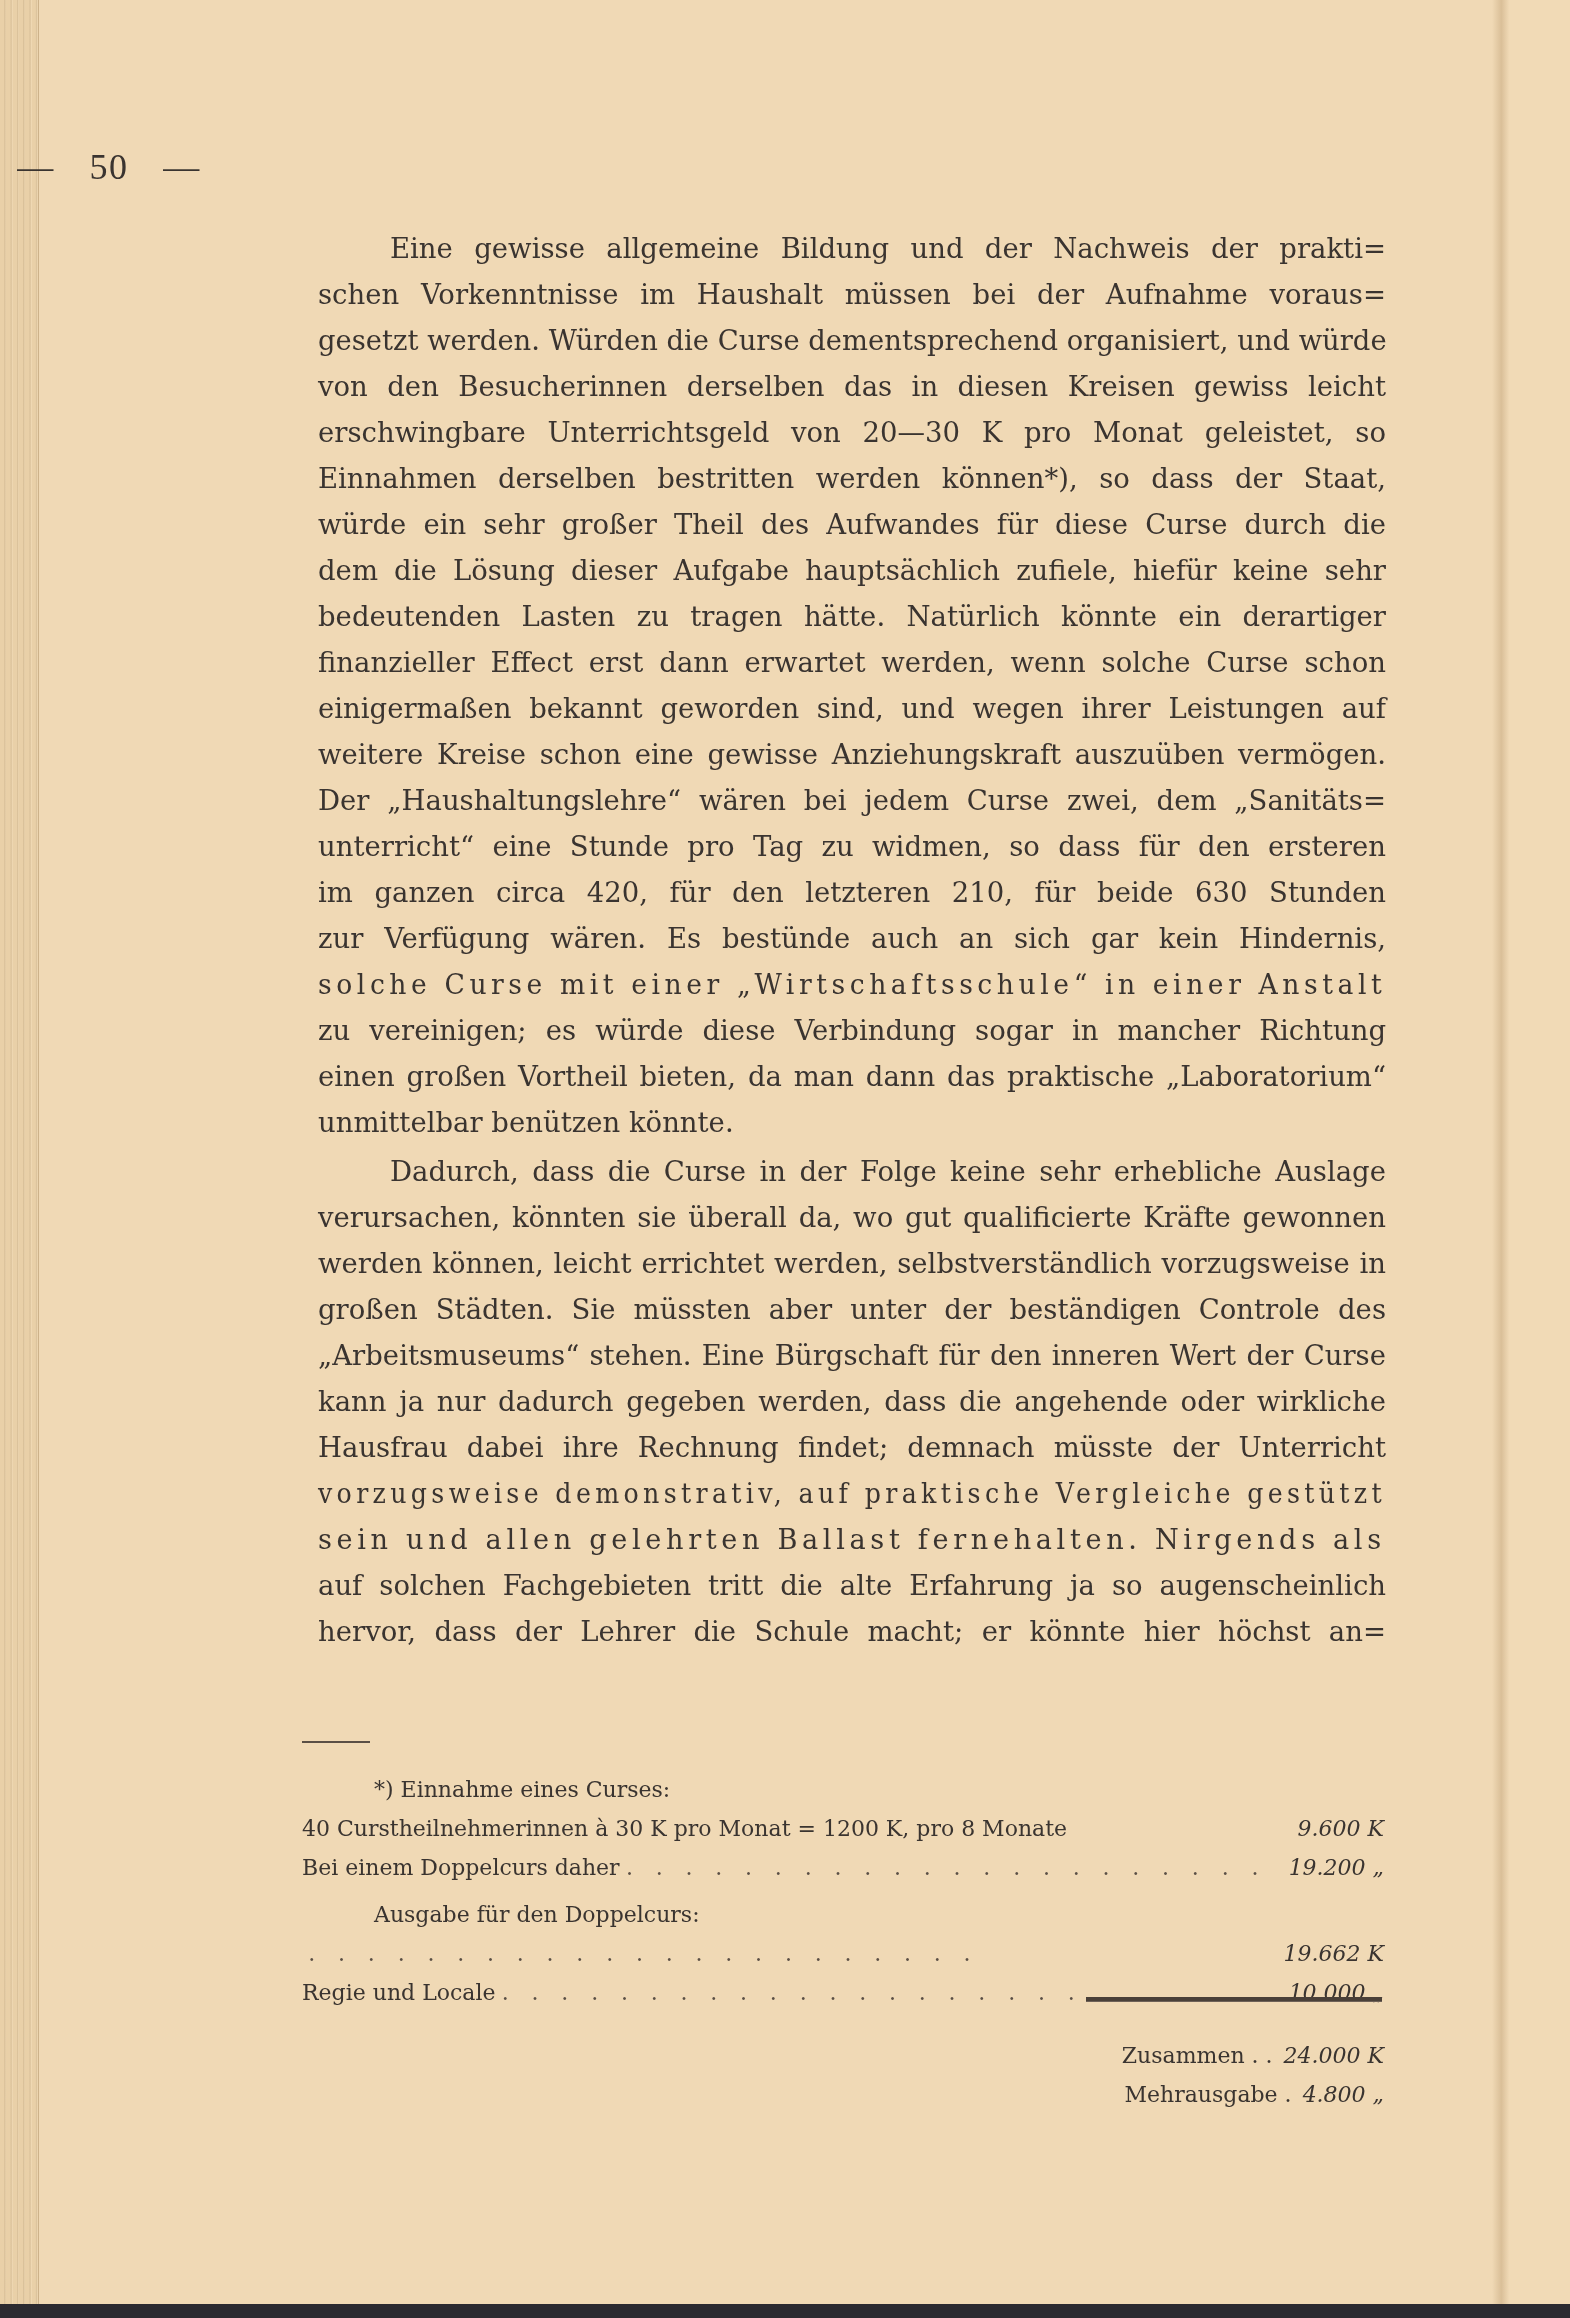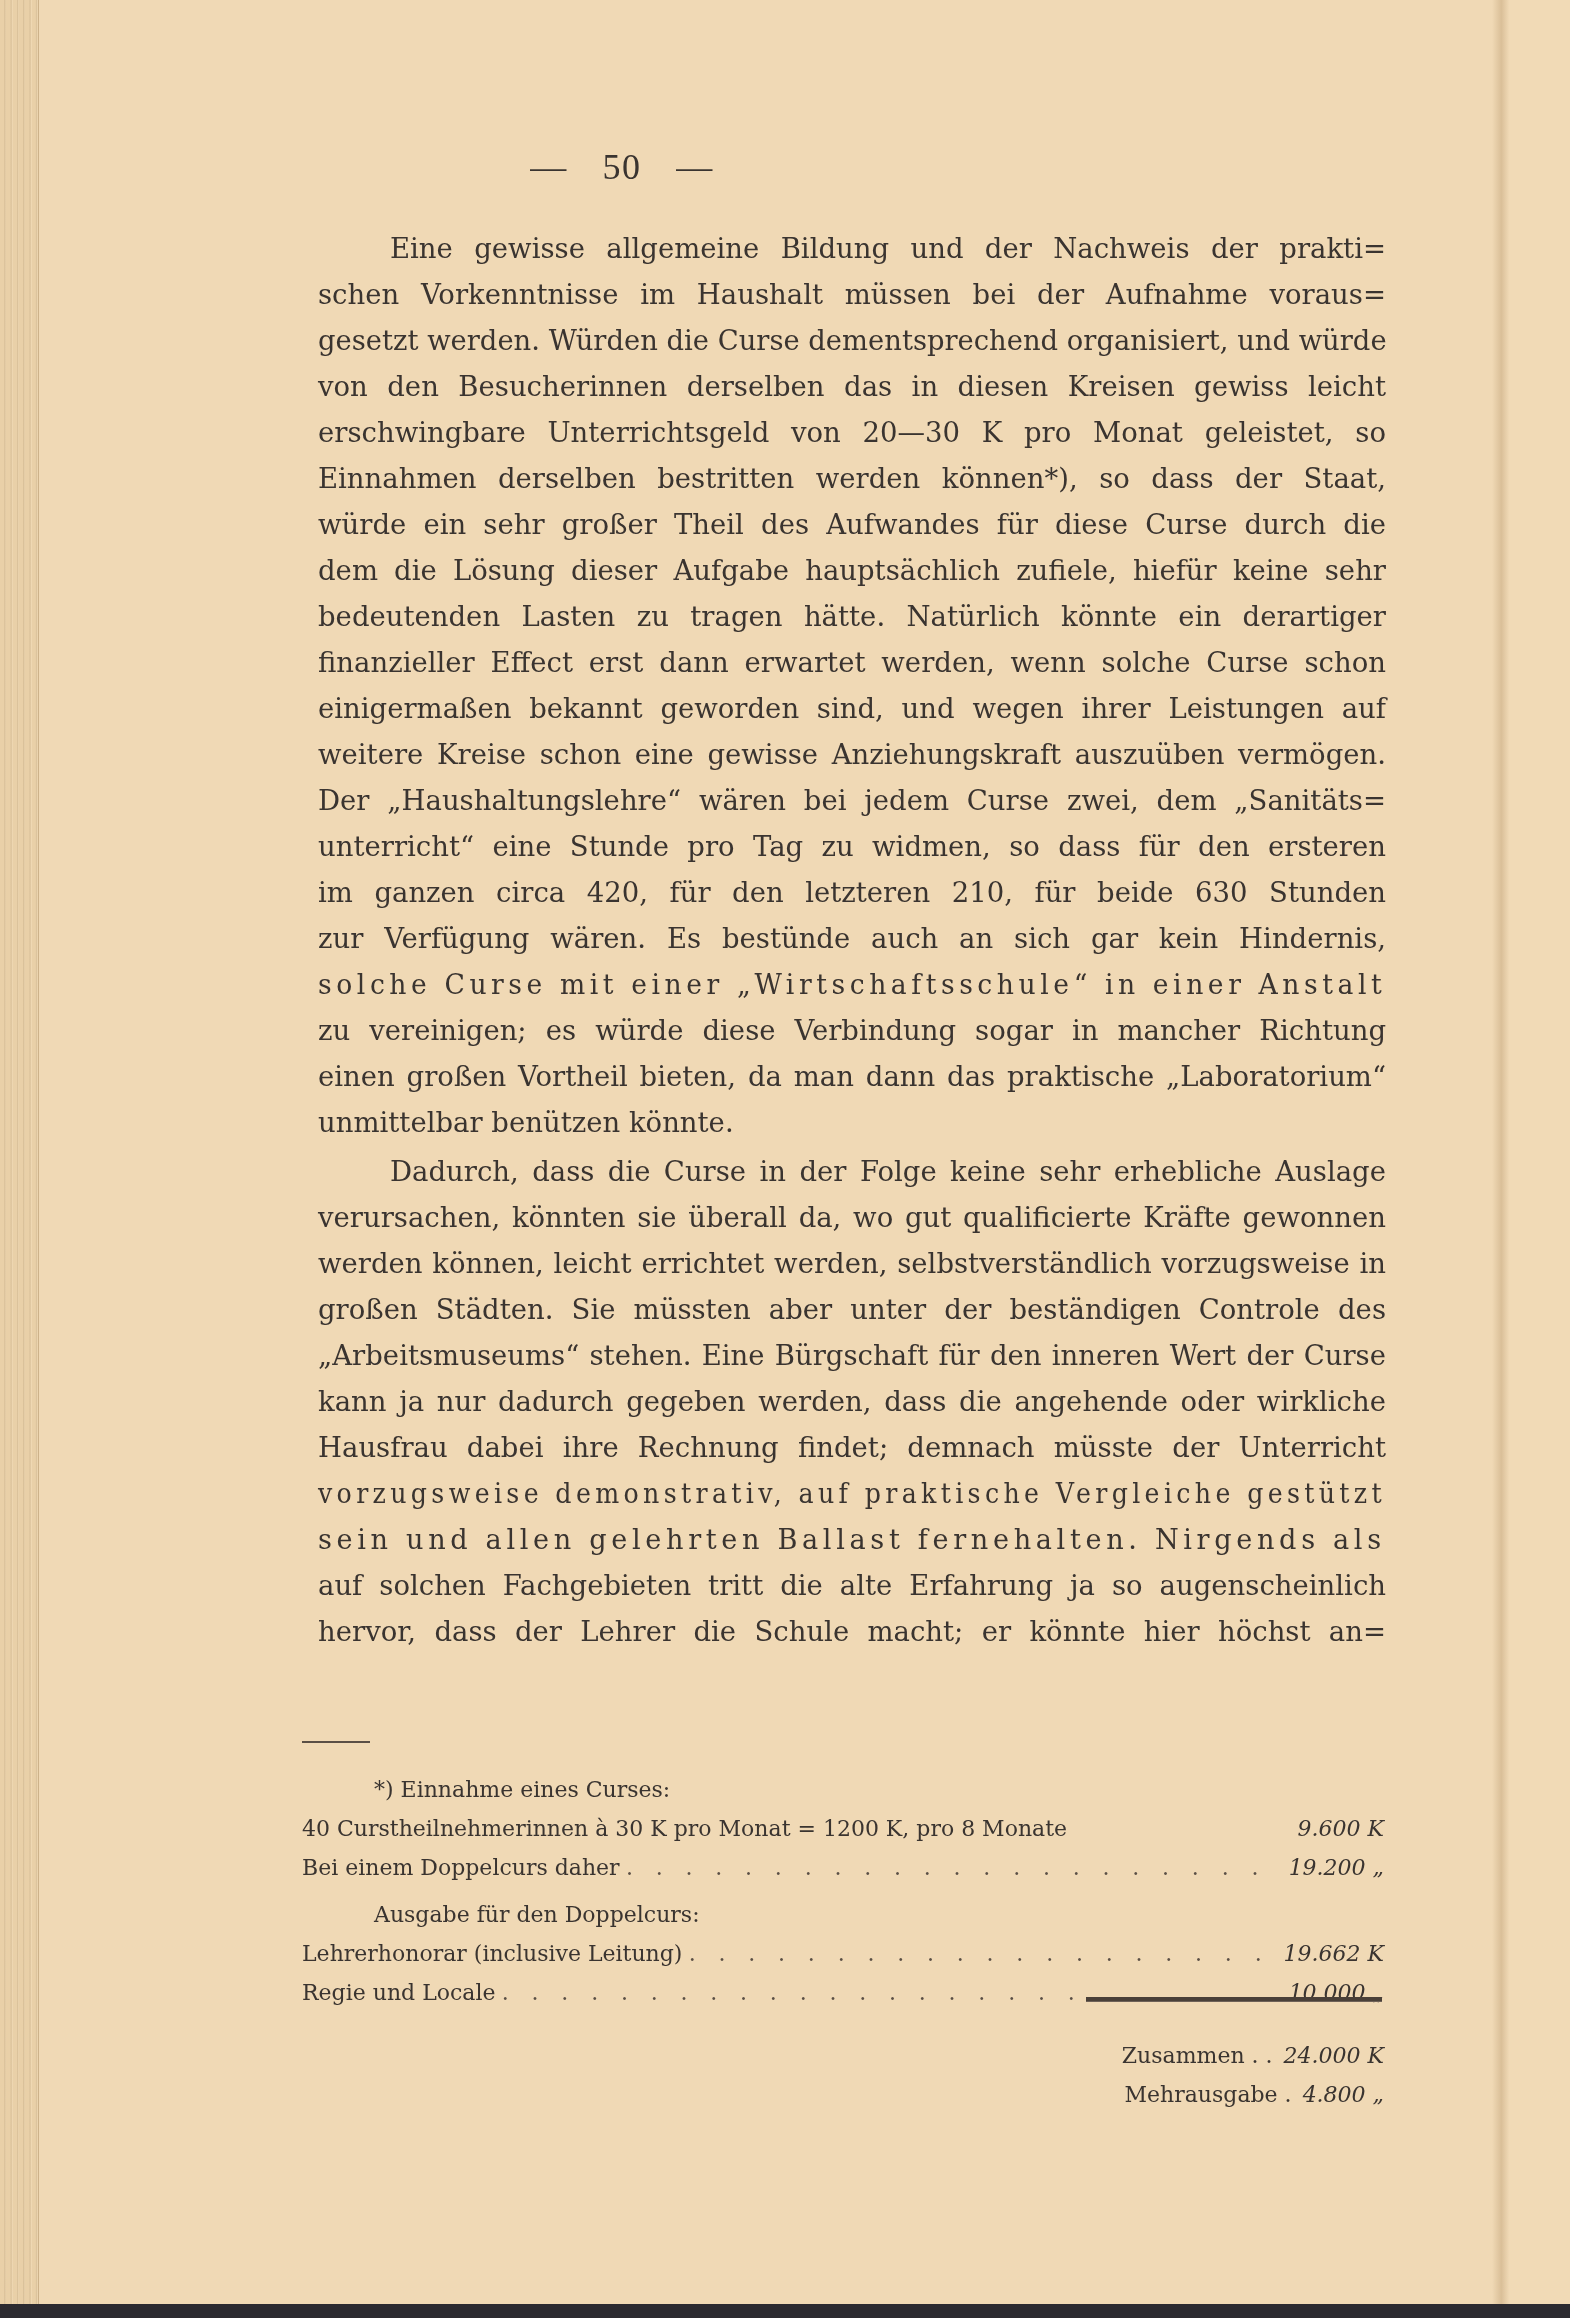--- a/index.html
+++ b/index.html
@@ -18,21 +18,21 @@
     position: absolute; left: 1492px; top: 0; width: 17.3px; height: 2304px;
     background: linear-gradient(90deg, rgba(0,0,0,0) 0%, rgba(140,100,50,0.22) 55%, rgba(0,0,0,0) 100%);
   }
   .right-page {
     position: absolute; left: 1509px; top: 0; width: 61px; height: 2304px; background: #f1dab6;
   }
   .bottom-strip {
     position: absolute; left: 0; top: 2304px; width: 1570px; height: 14px; background: #2b2a30;
   }
   .page-number {
-    position: absolute; left: 0; top: 146px; width: 1244px; text-align: center;
+    position: absolute; left: 0; top: 146px; width: 1244px; text-align: left;
     font-family: "Liberation Serif", serif; font-size: 36px; letter-spacing: 1.6px;
   }
   .page-number span { margin: 0 17.3px; }
   .body-text {
     position: absolute; left: 318px; top: 225px; width: 1068px;
     font-family: "DejaVu Serif", serif; font-size: 27.5px; line-height: 46px;
   }
   .line {
     display: block; white-space: nowrap; text-align: justify; text-align-last: justify;
     height: 46px; overflow: visible; transform-origin: left center;
@@ -120,21 +120,20 @@
   </div>
   <div class="fn-line">
     <span class="fn-label">Bei einem Doppelcurs daher</span>
     <span class="fn-leader">. . . . . . . . . . . . . . . . . . . . . . . .</span>
     <span class="fn-value">19.200 „</span>
   </div>
   <div class="fn-line indent">
     <span class="fn-label">Ausgabe für den Doppelcurs:</span>
   </div>
   <div class="fn-line">
-    <span class="fn-label">Lehrerhonorar (inclusive Leitung)</span>
     <span class="fn-leader">. . . . . . . . . . . . . . . . . . . . . . .</span>
     <span class="fn-value">19.662 K</span>
   </div>
   <div class="fn-line">
     <span class="fn-label">Regie und Locale</span>
     <span class="fn-leader">. . . . . . . . . . . . . . . . . . . . . . . . . . . . . . .</span>
     <span class="fn-value">10.000 „</span>
   </div>
   <div class="fn-line fn-right" style="margin-top:24px">
     <span class="fn-label">Zusammen . .</span>

